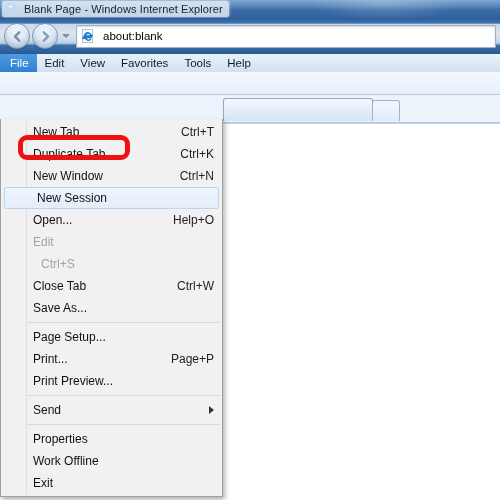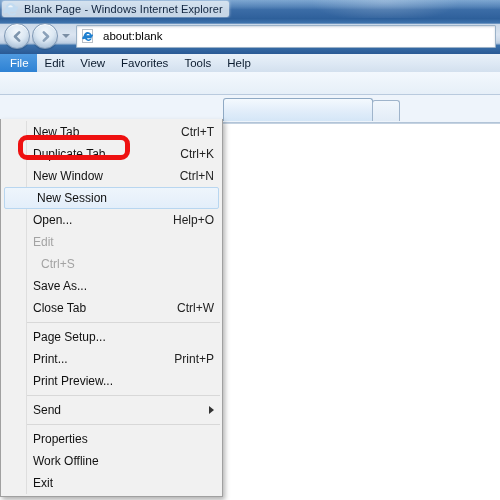--- a/index.html
+++ b/index.html
@@ -390,39 +390,39 @@
     <div class="mrow disabled">
       <span class="label">Edit</span>
       <span class="accel"></span>
     </div>
 
     <div class="mrow disabled">
       <span class="accel">Ctrl+S</span>
     </div>
 
     <div class="mrow">
-      <span class="label">Save As...</span>
-      <span class="accel"></span>
-    </div>
-
-    <div class="mrow">
       <span class="label">Close Tab</span>
       <span class="accel">Ctrl+W</span>
     </div>
 
+    <div class="mrow">
+      <span class="label">Save As...</span>
+      <span class="accel"></span>
+    </div>
+
     <div class="msep"></div>
 
     <div class="mrow">
       <span class="label">Page Setup...</span>
       <span class="accel"></span>
     </div>
 
     <div class="mrow">
       <span class="label">Print...</span>
-      <span class="accel">Print+P</span>
+      <span class="accel">Page+P</span>
     </div>
 
     <div class="mrow">
       <span class="label">Print Preview...</span>
       <span class="accel"></span>
     </div>
 
     <div class="msep"></div>
 
     <div class="mrow">

